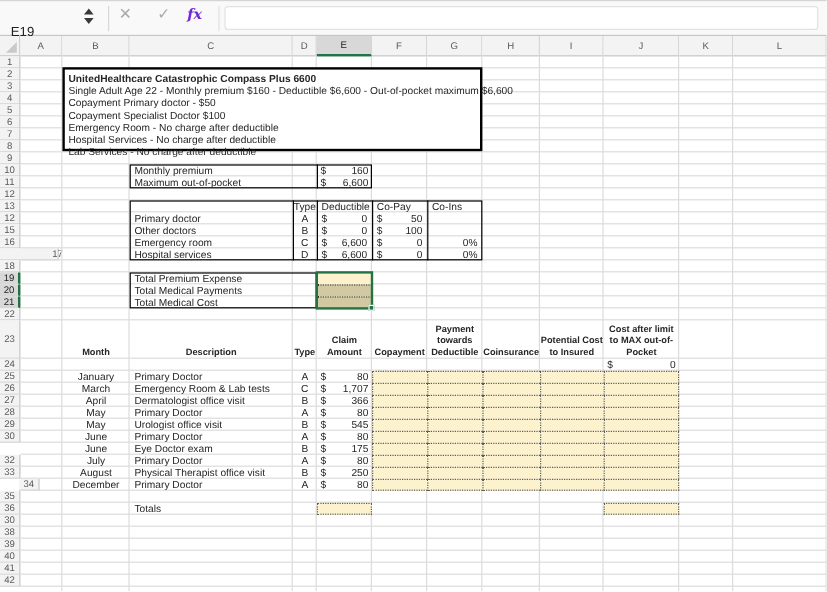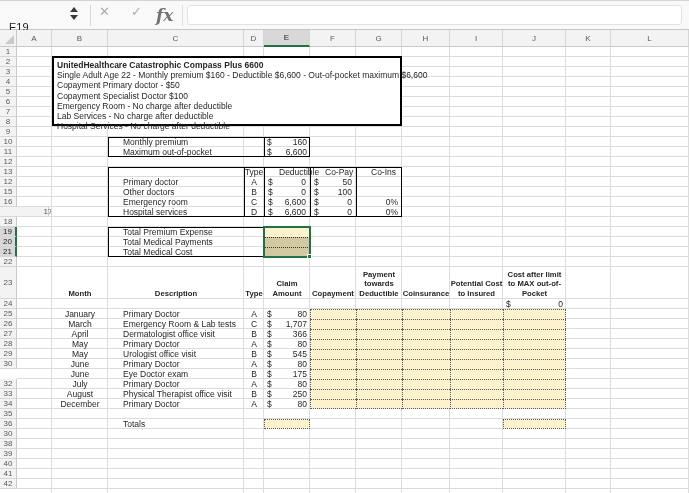--- a/index.html
+++ b/index.html
@@ -11,40 +11,40 @@
           display:flex;align-items:center;}
   .namebox{position:absolute;left:0;top:1px;width:88px;height:27px;display:flex;align-items:center;}
   .nb-text{margin-left:9px;font-size:11px;color:#222;margin-top:22px;}
   .spinner{position:absolute;left:70px;top:5px;display:flex;flex-direction:column;gap:3px;cursor:default;}
   .tri-up{width:0;height:0;border-left:4px solid transparent;border-right:4px solid transparent;border-bottom:5px solid #3a3a3a;}
   .tri-down{width:0;height:0;border-left:4px solid transparent;border-right:4px solid transparent;border-top:5px solid #3a3a3a;}
   .vsep{position:absolute;left:90px;top:4px;width:1px;height:21px;background:#d8d8d8;}
   .fbtn{position:absolute;top:3px;font-size:13px;color:#ababab;}
   .cancel{left:99px;}
   .check{left:131px;}
-  .fx{position:absolute;left:156px;top:4px;font-family:"DejaVu Serif",serif;font-style:italic;font-weight:bold;font-size:17px;color:#737373;text-align:center;}
+  .fx{position:absolute;left:156px;top:4px;font-family:"DejaVu Serif",serif;font-style:italic;font-weight:bold;font-size:12px;color:#6d28d9;text-align:center;}
   .vsep2{position:absolute;left:182px;top:4px;width:1px;height:21px;background:#e0e0e0;}
   .formula-input{position:absolute;left:187px;top:4px;width:495px;height:20px;background:#fff;
                  border:1px solid #e2e2e2;border-radius:3px;box-sizing:border-box;}
   
   #sheet{position:absolute;left:0;top:30px;width:689px;height:463px;background:#fff;}
   .abs{position:absolute;box-sizing:border-box;}
   .colhdr,.rowhdr{background:#f3f3f3;color:#5a5a5a;font-size:8px;display:flex;align-items:center;justify-content:center;}
   .colhdr{border-right:1px solid #d6d6d6;border-bottom:1px solid #c9c9c9;}
   .rowhdr{border-right:1px solid #c9c9c9;border-bottom:1px solid #d6d6d6;}
   .hdr-sel{background:#d8d8d8;color:#1e1e1e;}
   .corner{background:#f3f3f3;border-right:1px solid #c9c9c9;border-bottom:1px solid #c9c9c9;}
   .corner-tri{position:absolute;right:2px;bottom:2px;width:0;height:0;
               border-left:9px solid transparent;border-bottom:9px solid #c9c9c9;}
   .gl{background:#dcdcdc;}
   .cell{display:flex;align-items:center;overflow:visible;white-space:nowrap;}
   .acct{display:flex;align-items:center;justify-content:space-between;padding:0 3px;}
   .ctr{justify-content:center;}
   .rt{justify-content:flex-end;padding-right:3px;}
-  .lf{padding-left:14px;}
+  .lf{padding-left:3px;}
   .bold{font-weight:bold;}
   .blackbox{border:2px solid #000;background:#fff;padding:2px 0 0 3px;line-height:10.2px;}
   .boxline{white-space:nowrap;}
   .tbl-border{border:1px solid #000;background:transparent;}
   .hdr23{display:flex;flex-direction:column;justify-content:flex-end;align-items:center;
          text-align:center;font-weight:bold;font-size:7.7px;line-height:9.3px;padding-bottom:1px;white-space:normal;}
   .dotted-cell{border:1px dotted #5b5b5b;}
   .sel-border{border:2px solid #217346;background:transparent;pointer-events:none;}
   .fill-handle{background:#217346;border:1px solid #fff;width:5px;height:5px;}
 </style>
@@ -109,21 +109,21 @@
       <div class="abs rowhdr" style="left: 0px; top: 269px; width: 17px; height: 10px;">24</div>
       <div class="abs rowhdr" style="left: 0px; top: 279px; width: 17px; height: 10px;">25</div>
       <div class="abs rowhdr" style="left: 0px; top: 289px; width: 17px; height: 10px;">26</div>
       <div class="abs rowhdr" style="left: 0px; top: 299px; width: 17px; height: 10px;">27</div>
       <div class="abs rowhdr" style="left: 0px; top: 309px; width: 17px; height: 10px;">28</div>
       <div class="abs rowhdr" style="left: 0px; top: 319px; width: 17px; height: 10px;">29</div>
       <div class="abs rowhdr" style="left: 0px; top: 329px; width: 17px; height: 10px;">30</div>
       <div class="abs rowhdr" style="left: 0px; top: 355px; width: 17px; height: 10px;">31</div>
       <div class="abs rowhdr" style="left: 0px; top: 349px; width: 17px; height: 10px;">32</div>
       <div class="abs rowhdr" style="left: 0px; top: 359px; width: 17px; height: 10px;">33</div>
-      <div class="abs rowhdr" style="left: 0px; top: 369px; width: 17px; height: 10px;">34</div>
+      <div class="abs rowhdr" style="left: 16px; top: 369px; width: 17px; height: 10px;">34</div>
       <div class="abs rowhdr" style="left: 0px; top: 379px; width: 17px; height: 10px;">35</div>
       <div class="abs rowhdr" style="left: 0px; top: 389px; width: 17px; height: 10px;">36</div>
       <div class="abs rowhdr" style="left: 0px; top: 399px; width: 17px; height: 10px;">30</div>
       <div class="abs rowhdr" style="left: 0px; top: 409px; width: 17px; height: 10px;">38</div>
       <div class="abs rowhdr" style="left: 0px; top: 419px; width: 17px; height: 10px;">39</div>
       <div class="abs rowhdr" style="left: 0px; top: 429px; width: 17px; height: 10px;">40</div>
       <div class="abs rowhdr" style="left: 0px; top: 439px; width: 17px; height: 10px;">41</div>
       <div class="abs rowhdr" style="left: 0px; top: 449px; width: 17px; height: 10px;">42</div>
       <div class="abs gl" style="left: 51px; top: 17px; width: 1px; height: 446px;"></div>
       <div class="abs gl" style="left: 107px; top: 17px; width: 1px; height: 446px;"></div>
@@ -178,22 +178,22 @@
       <div class="abs gl" style="left: 17px; top: 428px; width: 672px; height: 1px;"></div>
       <div class="abs gl" style="left: 17px; top: 438px; width: 672px; height: 1px;"></div>
       <div class="abs gl" style="left: 17px; top: 448px; width: 672px; height: 1px;"></div>
       <div class="abs gl" style="left: 17px; top: 458px; width: 672px; height: 1px;"></div>
       <div class="abs blackbox" style="left: 52px; top: 26px; width: 350px; height: 70px;">
         <div class="boxline bold">UnitedHealthcare Catastrophic Compass Plus 6600</div>
         <div class="boxline">Single Adult Age 22 - Monthly premium $160 - Deductible $6,600 - Out-of-pocket maximum $6,600</div>
         <div class="boxline">Copayment Primary doctor - $50</div>
         <div class="boxline">Copayment Specialist Doctor $100</div>
         <div class="boxline">Emergency Room - No charge after deductible</div>
+        <div class="boxline">Hospital Services - No charge after deductible</div>
         <div class="boxline">Lab Services - No charge after deductible</div>
-        <div class="boxline">Hospital Services - No charge after deductible</div>
       </div>
       <div class="abs tbl-border" style="left: 108px; top: 107px; width: 202px; height: 20px;"></div>
       <div class="abs " style="left: 264px; top: 107px; width: 1px; height: 20px; background: rgb(0, 0, 0);"></div>
       <div class="abs cell lf" style="left: 109px; top: 107px; width: 134px; height: 10px;">Monthly premium</div>
       <div class="abs cell acct" style="left: 264px; top: 107px; width: 46px; height: 10px;">
         <span>$</span>
         <span>160</span>
       </div>
       <div class="abs cell lf" style="left: 109px; top: 117px; width: 134px; height: 10px;">Maximum out-of-pocket</div>
       <div class="abs cell acct" style="left: 264px; top: 117px; width: 46px; height: 10px;">

